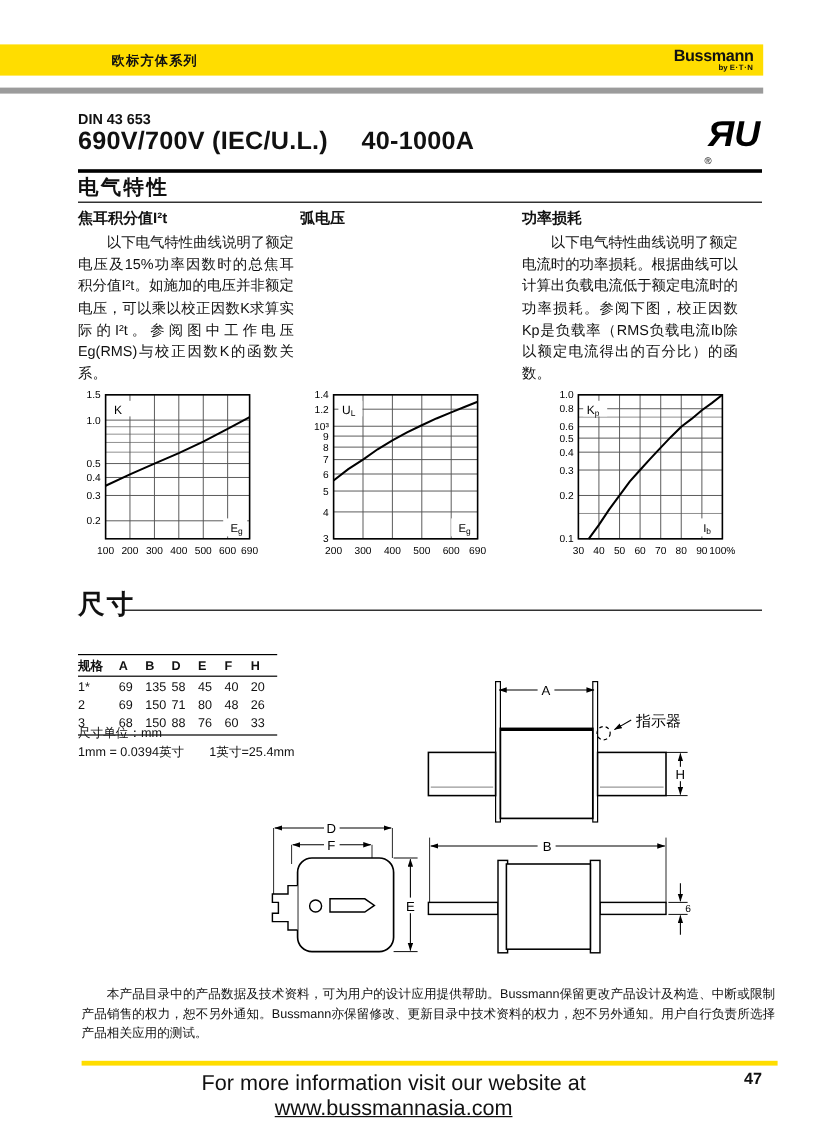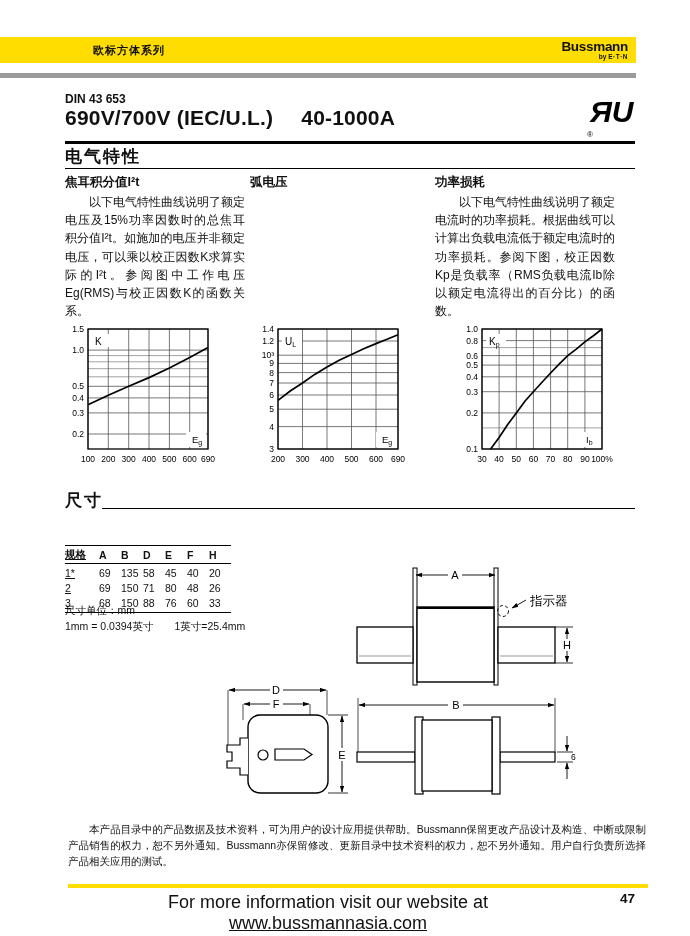--- a/index.html
+++ b/index.html
@@ -25,30 +25,30 @@
   .rule-thin{top:168px;left:65px;width:570px;height:1px;background:#000;}
   
   .cols{top:174px;left:65px;width:572px;display:flex;gap:5px;}
   .col{width:180px;}
   .col h3{margin:0 0 2px 0;font-size:12.5px;font-weight:bold;}
   .col p{margin:0;font-size:12px;line-height:1.52;text-align:justify;text-indent:2em;}
   
   .chart{width:172px;height:150px;}
   #chart0{top:322px;left:50px;} #chart1{top:322px;left:240px;} #chart2{top:322px;left:444px;}
   
-  .h-dim{top:489px;left:65px;font-size:17px;font-weight:bold;letter-spacing:2px;}
+  .h-dim{top:489px;left:65px;font-size:22px;font-weight:bold;letter-spacing:2px;}
   .dim-rule{top:508px;left:102px;width:533px;height:1.2px;background:#000;}
   .din-sub{top:515px;left:65px;font-size:12.5px;letter-spacing:1.2px;
            font-family:"Liberation Serif","DejaVu Serif",serif;}
   .dim-table{top:545px;left:65px;width:166px;font-size:10.5px;}
   .dim-table .tr{display:flex;height:15px;align-items:center;}
   .dim-table .tr.head{border-top:1.5px solid #000;border-bottom:1px solid #000;height:17px;font-weight:bold;}
   .dim-table .tr:last-child{border-bottom:0;}
   .dim-table .body{border-bottom:1.5px solid #000;padding:1px 0 2px 0;}
-  .dim-table .c0{width:34px;text-decoration:underline;} .dim-table .c{width:22px;}
+  .dim-table .c0{width:34px;} .dim-table .c{width:22px;}
   .note1{top:604px;left:65px;font-size:10.5px;}
   .note2{top:620px;left:65px;font-size:10.5px;}
   .drawing{top:548px;left:220px;}
   
   .disclaimer{top:810px;left:68px;width:578px;font-size:10.5px;line-height:1.55;
               text-align:justify;text-indent:2em;}
   .foot-rule{top:884px;left:68px;width:580px;height:3.5px;background:var(--yellow,#FFDD00);}
   .foot-line{top:892px;left:68px;width:520px;text-align:center;font-size:18px;}
   .foot-line .url{text-decoration:underline;cursor:pointer;}
   .pagenum{top:891px;left:620px;font-size:13.5px;font-weight:bold;}

